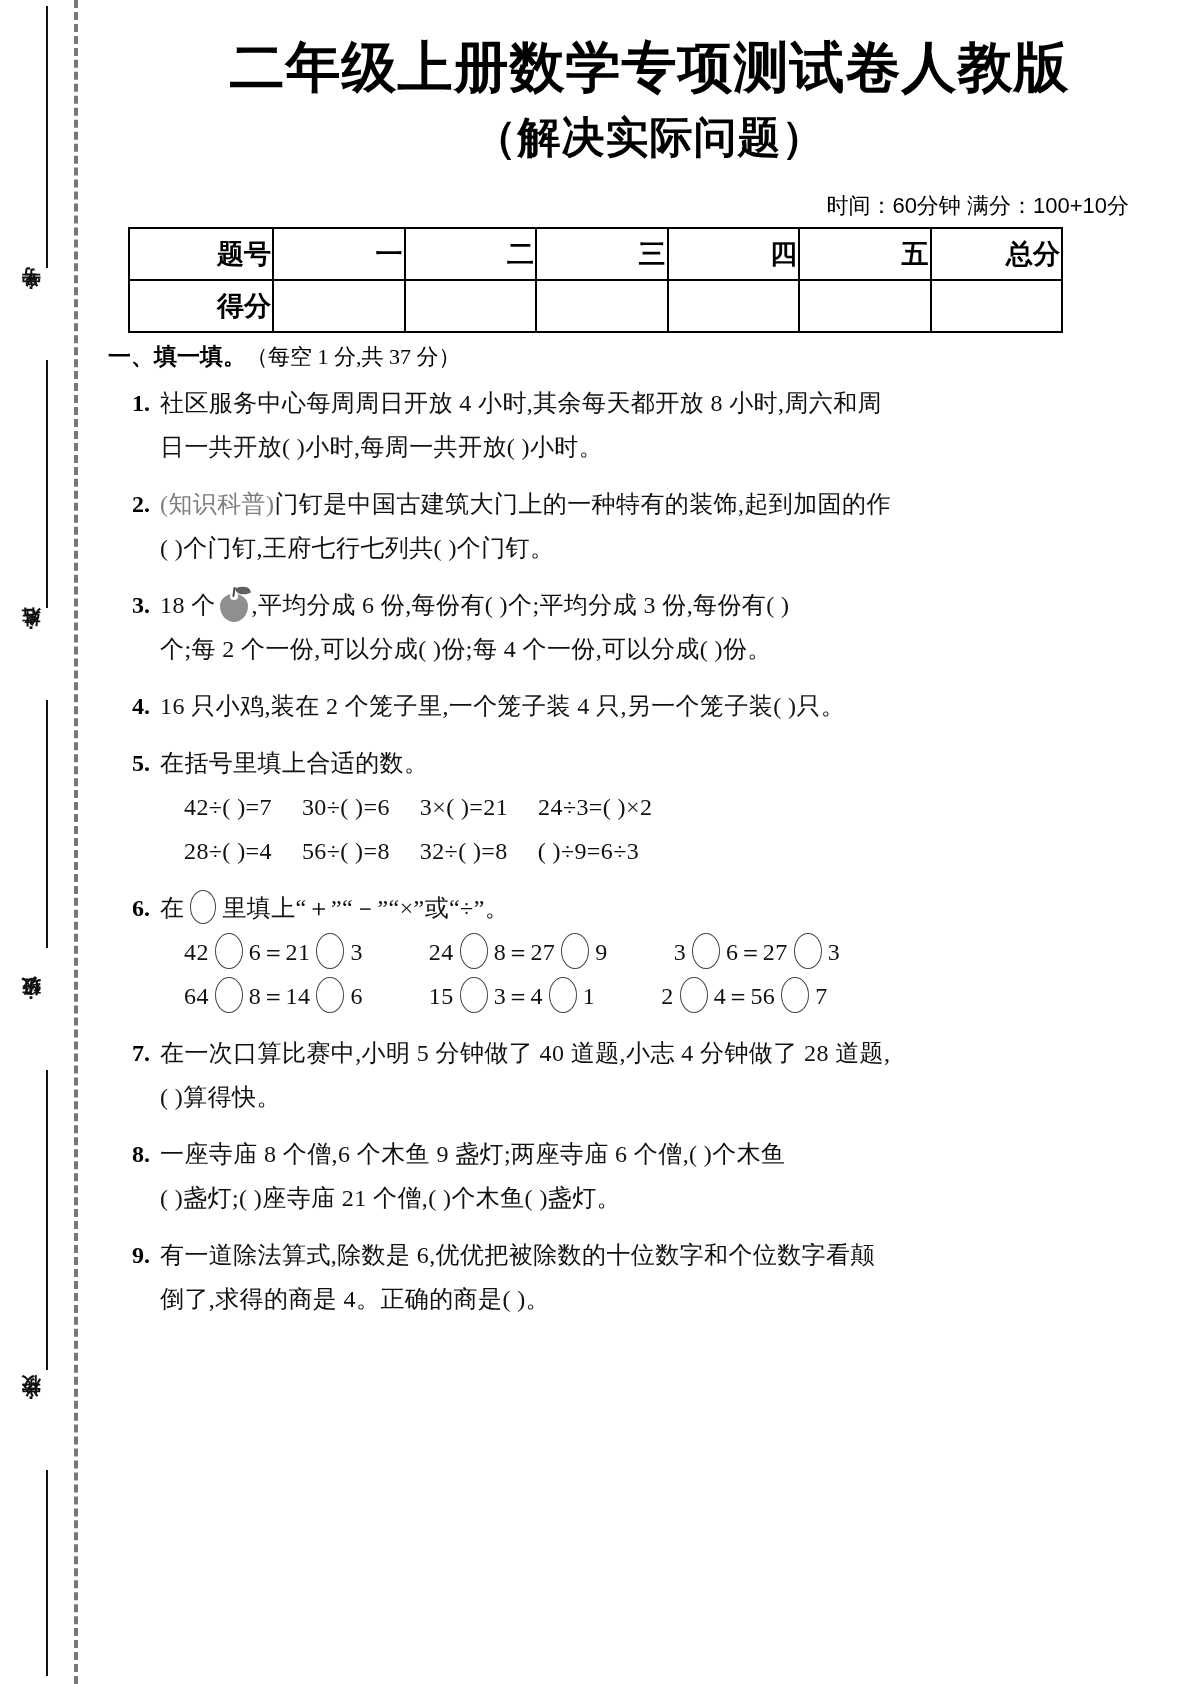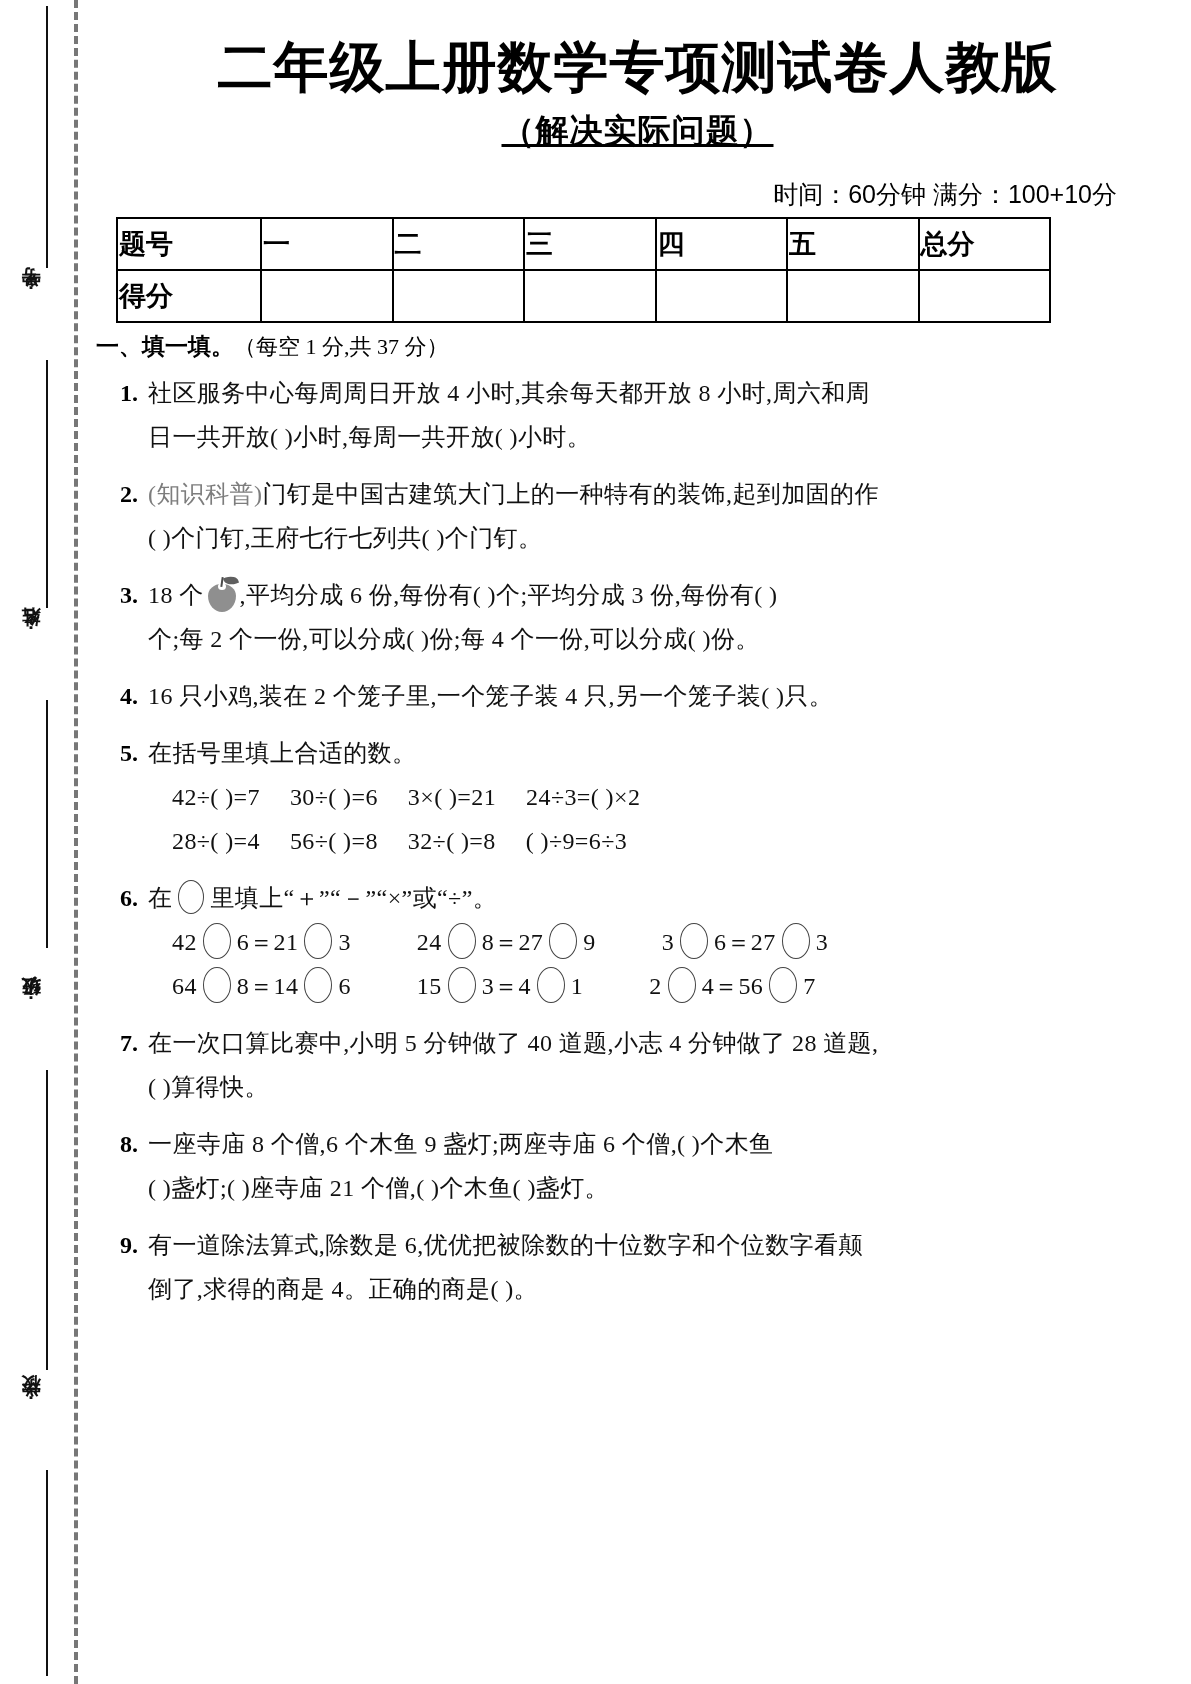--- a/index.html
+++ b/index.html
@@ -45,63 +45,62 @@
     letter-spacing: 1px;
     writing-mode: vertical-rl;
     transform: rotate(180deg);
     white-space: nowrap;
     color: #111111;
   }
 
   
   .page {
     position: absolute;
-    left: 96px; top: 0;
+    left: 108px; top: 0;
     width: 1083px; height: 1684px;
   }
 
   .title {
     text-align: center;
     font-family: "Liberation Sans", "DejaVu Sans", sans-serif;
     font-weight: bold;
     font-size: 55px;
     letter-spacing: 1px;
     margin: 36px 0 0 0;
     line-height: 1.15;
     color: #000;
   }
   .subtitle {
     text-align: center;
     font-family: "Liberation Sans", "DejaVu Sans", sans-serif;
     font-weight: bold;
-    font-size: 33px;
+    font-size: 43px;
     letter-spacing: 1px;
     margin: 10px 0 0 0;
     color: #000;
-    text-decoration: underline;
   }
 
   .meta-line {
     text-align: right;
     font-family: "Liberation Sans", "DejaVu Sans", sans-serif;
-    font-size: 25px;
+    font-size: 22px;
     margin: 24px 62px 6px 0;
     color: #000;
   }
 
   table.score-table {
     border-collapse: collapse;
     margin: 0 0 0 20px;
     width: 935px;
     table-layout: fixed;
   }
   table.score-table td {
     border: 2px solid #000;
     height: 48px;
-    text-align: left;
+    text-align: right;
     font-family: Liberation Sans, sans-serif;
     font-weight: bold;
     font-size: 27px;
     color: #000;
     margin-top: 12px;
   }
   table.score-table td.label-cell { width: 140px; }
 
   .section-head {
     font-family: "Liberation Sans", "DejaVu Sans", sans-serif;

